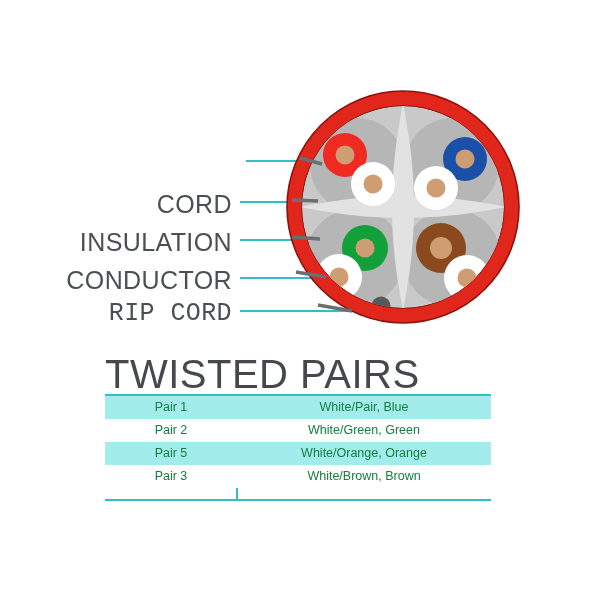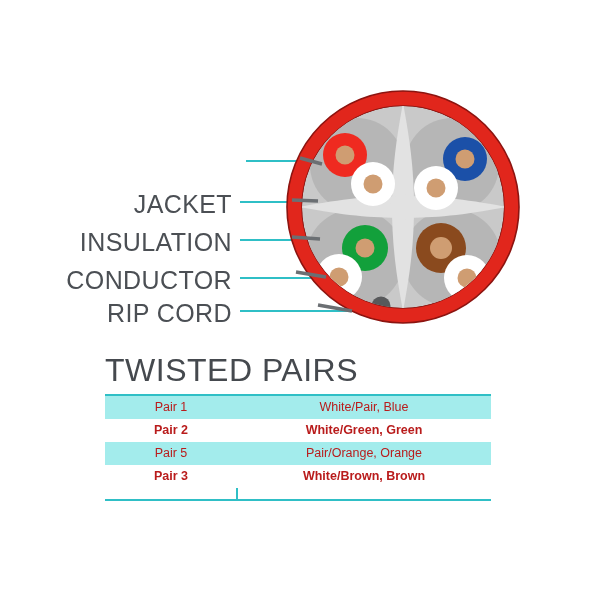--- a/index.html
+++ b/index.html
@@ -42,77 +42,77 @@
     width: 600px;
     height: 600px;
     pointer-events: none;
   }
 
   
   #tp-heading {
     position: absolute;
     left: 105px;
     top: 352px;
-    font-size: 32px;
+    font-size: 40px;
     color: #45494e;
     letter-spacing: 0.5px;
     font-weight: 400;
     font-family: "Liberation Sans", sans-serif;
     white-space: nowrap;
   }
 
   
   #pairs-table {
     position: absolute;
     left: 105px;
     top: 396px;
     width: 386px;
     border-collapse: collapse;
     font-family: "Liberation Sans", sans-serif;
   }
   #pairs-table tr { height: 23px; }
   #pairs-table td {
     padding: 0;
     font-size: 12.5px;
-    color: #b91c1c;
+    color: #15803d;
     text-align: center;
     vertical-align: middle;
     line-height: 23px;
   }
   #pairs-table td.col-pair { width: 132px; }
   #pairs-table td.col-colors { width: 254px; }
   .row-shaded td { background: #a3ecec; }
-  .row-plain td { background: #ffffff; font-weight: bold; }
+  .row-plain td { background: #ffffff; }
   .rule {
     position: absolute;
     left: 105px;
     height: 2px;
     background: #2fbfc6;
     width: 386px;
   }
   .vdiv {
     position: absolute;
     left: 236px;
     width: 2px;
     background: #2fbfc6;
   }
 </style>
 </head>
 <body>
 
 <div id="stage">
 
 
-  <div class="callout-label" style="right:368px; top:190px; font-size:25px;">JACKET</div>
+  <div class="callout-label" style="right:368px; top:190px; font-size:25px;">CORD</div>
 
   <div class="callout-label" style="right:368px; top:266px; font-size:25px;">CONDUCTOR</div>
 
   <div class="callout-label" style="right:368px; top:228px; font-size:25px;">INSULATION</div>
 
-  <div class="callout-label" style="right:368px; top:299px; font-size:25px;">RIP CORD</div>
+  <div class="callout-label" style="right:368px; top:299px; font-size:25px;font-family:Liberation Mono, monospace;">RIP CORD</div>
 
   <svg id="cable-svg" viewBox="0 0 600 600">
     <defs>
       <clipPath id="clipInner">
         <circle cx="403" cy="207" r="101"></circle>
       </clipPath>
     </defs>
 
     <g stroke="#2fbfc6" stroke-width="2.2" fill="none">
       <line x1="246" y1="161" x2="320" y2="161"></line>
@@ -214,21 +214,21 @@
       <tr class="row-shaded">
         <td class="col-pair">Pair 1</td>
         <td class="col-colors">White/Pair, Blue</td>
       </tr>
       <tr class="row-plain">
         <td class="col-pair">Pair 2</td>
         <td class="col-colors">White/Green, Green</td>
       </tr>
       <tr class="row-shaded">
         <td class="col-pair">Pair 5</td>
-        <td class="col-colors">Pair/Orange, Orange</td>
+        <td class="col-colors">White/Orange, Orange</td>
       </tr>
       <tr class="row-plain">
         <td class="col-pair">Pair 3</td>
         <td class="col-colors">White/Brown, Brown</td>
       </tr>
     </tbody>
   </table>
 
 </div>
 

